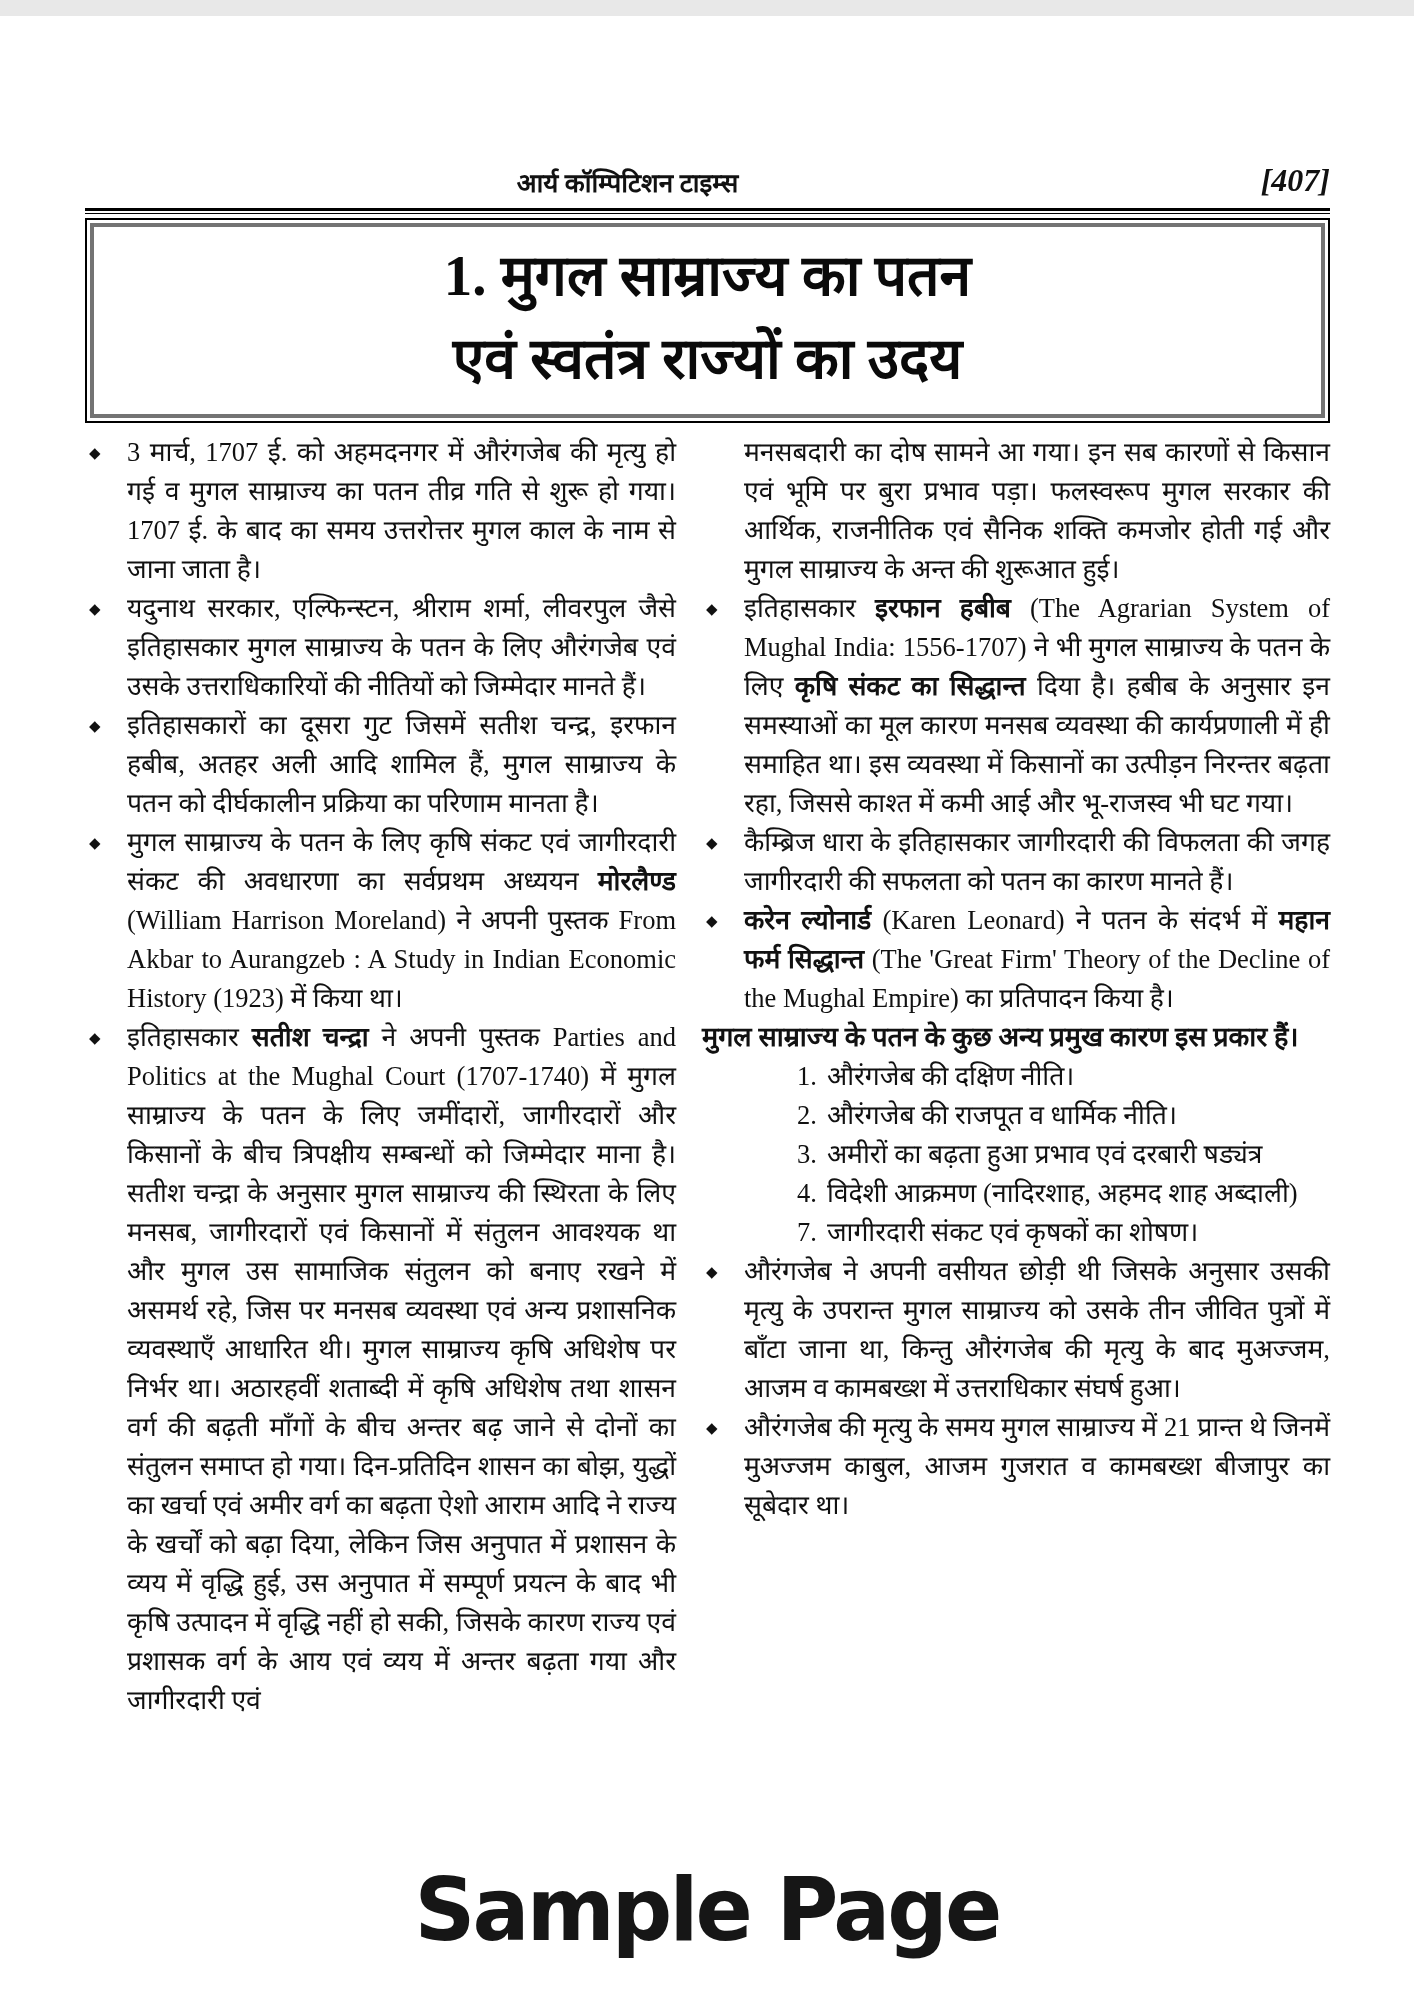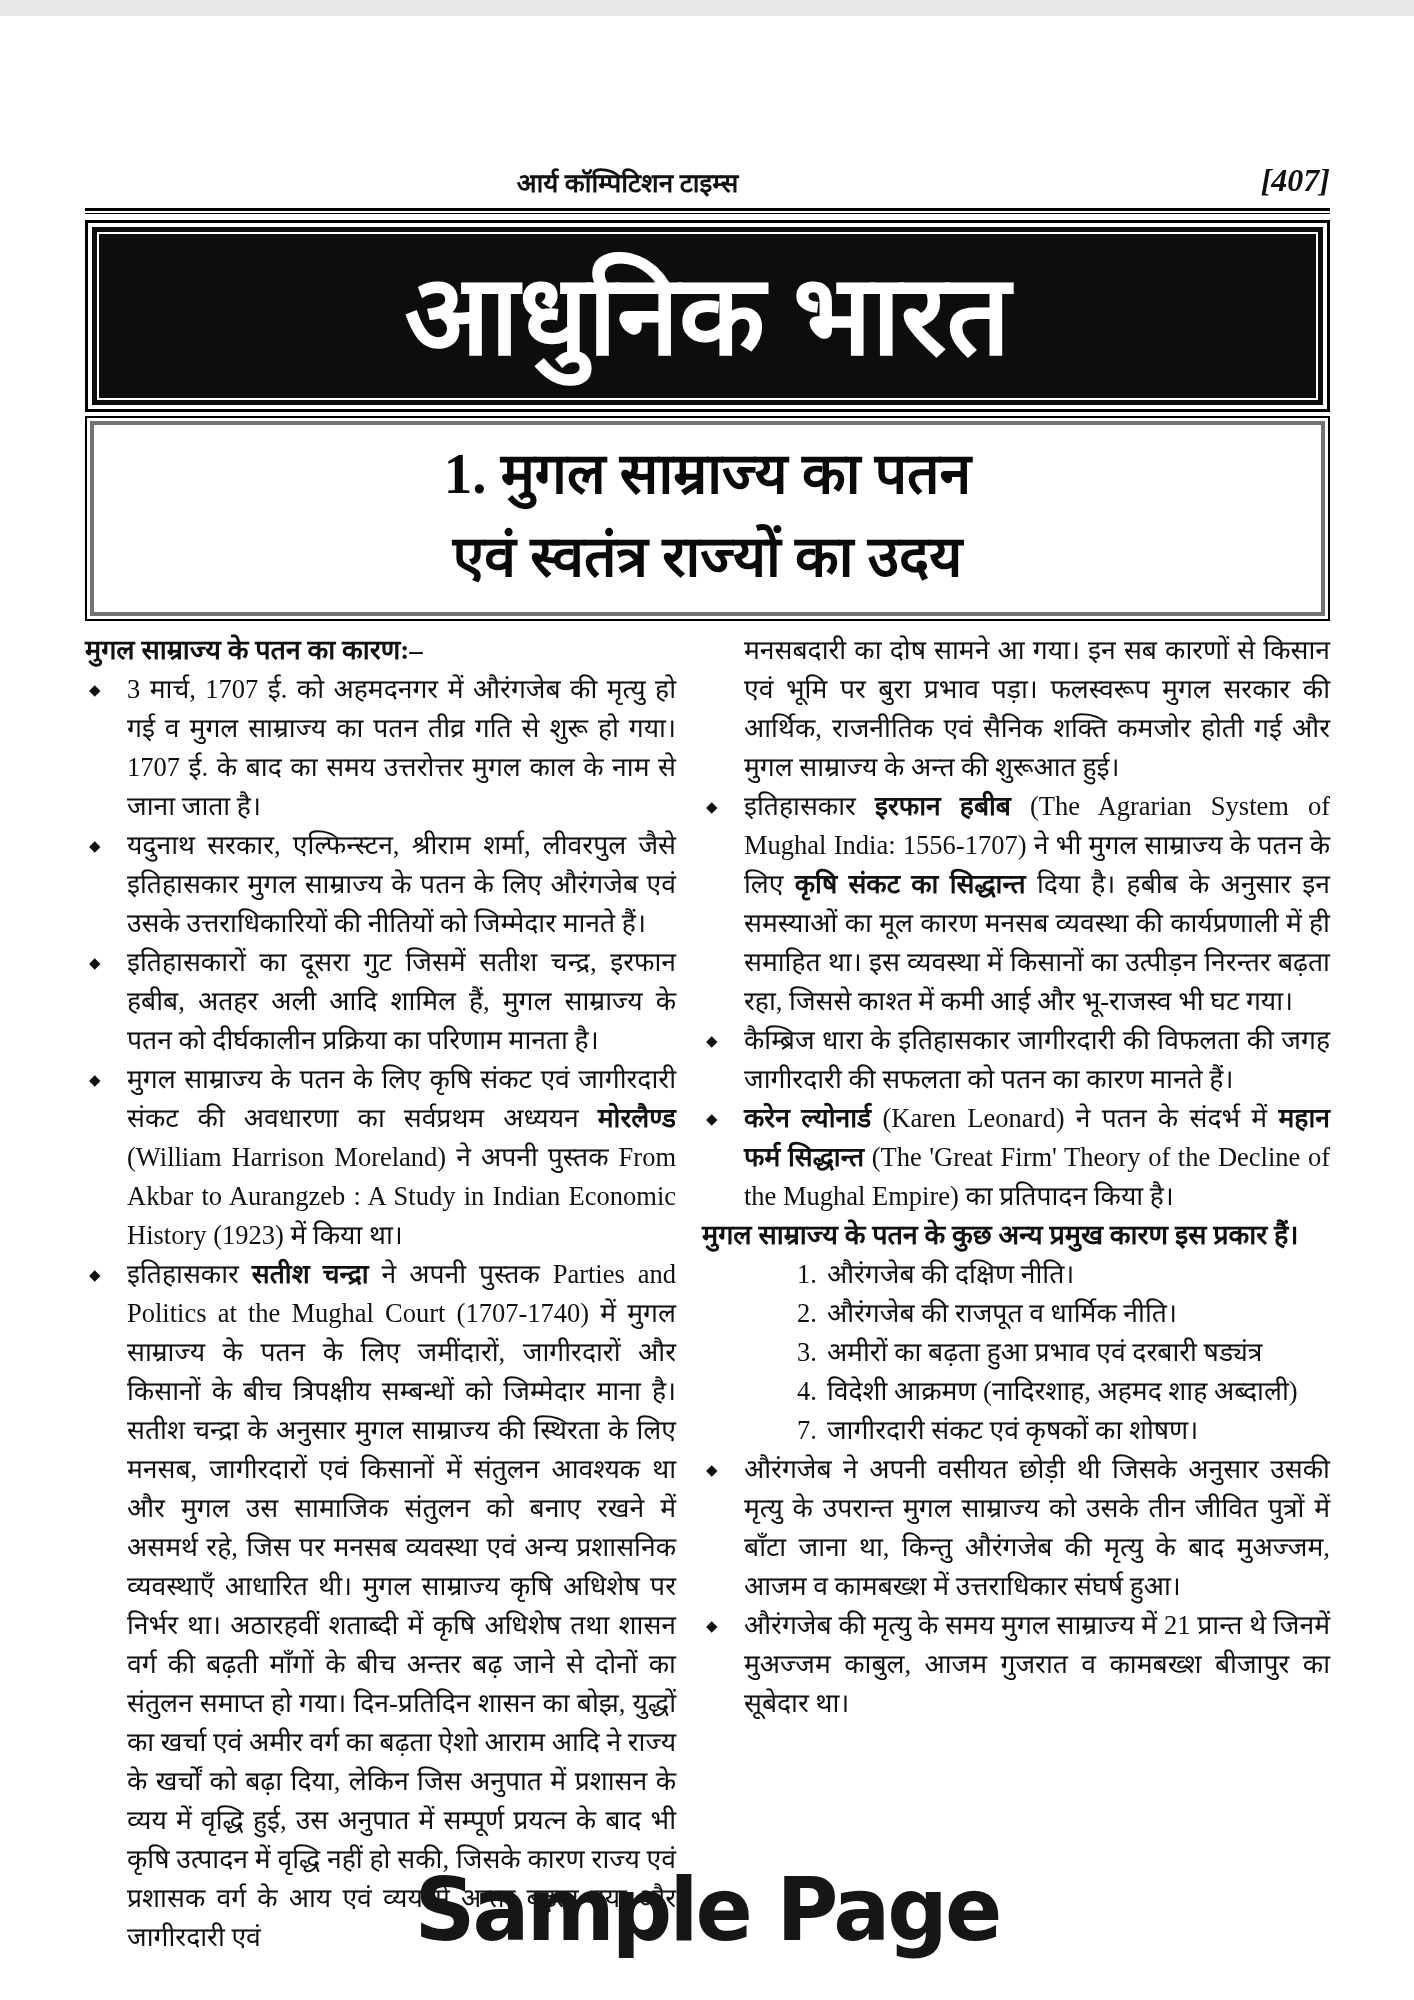--- a/index.html
+++ b/index.html
@@ -85,36 +85,30 @@
 
 <div class="page">
   <div class="inner">
 
     <div class="runhead">
       <span class="center-title">आर्य कॉम्पिटिशन टाइम्स</span>
       <span class="pagenum">[407]</span>
     </div>
     <div class="head-rule"></div>
 
-    <div class="title-box">
-      <div class="title-inner">
-        <h1>आधुनिक भारत</h1>
-      </div>
-    </div>
 
     <div class="chapter-box">
       <div class="chapter-inner">
         <div class="ch-line">1. मुगल साम्राज्य का पतन</div>
         <div class="ch-line">एवं स्वतंत्र राज्यों का उदय</div>
       </div>
     </div>
 
     <div class="content">
       <div class="col-left">
-          <div class="blk heading"><span class="b">मुगल साम्राज्य के पतन का कारण:–</span></div>
           <div class="blk bullet"><span class="marker">◆</span><span>3 मार्च, 1707 ई. को अहमदनगर में औरंगजेब की मृत्यु हो गई व मुगल साम्राज्य का पतन तीव्र गति से शुरू हो गया। 1707 ई. के बाद का समय उत्तरोत्तर मुगल काल के नाम से जाना जाता है।</span></div>
           <div class="blk bullet"><span class="marker">◆</span><span>यदुनाथ सरकार, एल्फिन्स्टन, श्रीराम शर्मा, लीवरपुल जैसे इतिहासकार मुगल साम्राज्य के पतन के लिए औरंगजेब एवं उसके उत्तराधिकारियों की नीतियों को जिम्मेदार मानते हैं।</span></div>
           <div class="blk bullet"><span class="marker">◆</span><span>इतिहासकारों का दूसरा गुट जिसमें सतीश चन्द्र, इरफान हबीब, अतहर अली आदि शामिल हैं, मुगल साम्राज्य के पतन को दीर्घकालीन प्रक्रिया का परिणाम मानता है।</span></div>
           <div class="blk bullet"><span class="marker">◆</span><span>मुगल साम्राज्य के पतन के लिए कृषि संकट एवं जागीरदारी संकट की अवधारणा का सर्वप्रथम अध्ययन </span><span class="b">मोरलैण्ड</span><span> (William Harrison Moreland) ने अपनी पुस्तक From Akbar to Aurangzeb : A Study in Indian Economic History (1923) में किया था।</span></div>
           <div class="blk bullet"><span class="marker">◆</span><span>इतिहासकार </span><span class="b">सतीश चन्द्रा</span><span> ने अपनी पुस्तक Parties and Politics at the Mughal Court (1707-1740) में मुगल साम्राज्य के पतन के लिए जमींदारों, जागीरदारों और किसानों के बीच त्रिपक्षीय सम्बन्धों को जिम्मेदार माना है। सतीश चन्द्रा के अनुसार मुगल साम्राज्य की स्थिरता के लिए मनसब, जागीरदारों एवं किसानों में संतुलन आवश्यक था और मुगल उस सामाजिक संतुलन को बनाए रखने में असमर्थ रहे, जिस पर मनसब व्यवस्था एवं अन्य प्रशासनिक व्यवस्थाएँ आधारित थी। मुगल साम्राज्य कृषि अधिशेष पर निर्भर था। अठारहवीं शताब्दी में कृषि अधिशेष तथा शासन वर्ग की बढ़ती माँगों के बीच अन्तर बढ़ जाने से दोनों का संतुलन समाप्त हो गया। दिन-प्रतिदिन शासन का बोझ, युद्धों का खर्चा एवं अमीर वर्ग का बढ़ता ऐशो आराम आदि ने राज्य के खर्चों को बढ़ा दिया, लेकिन जिस अनुपात में प्रशासन के व्यय में वृद्धि हुई, उस अनुपात में सम्पूर्ण प्रयत्न के बाद भी कृषि उत्पादन में वृद्धि नहीं हो सकी, जिसके कारण राज्य एवं प्रशासक वर्ग के आय एवं व्यय में अन्तर बढ़ता गया और जागीरदारी एवं</span></div>
         </div>
       <div class="col-right">
           <div class="blk plain"><span>मनसबदारी का दोष सामने आ गया। इन सब कारणों से किसान एवं भूमि पर बुरा प्रभाव पड़ा। फलस्वरूप मुगल सरकार की आर्थिक, राजनीतिक एवं सैनिक शक्ति कमजोर होती गई और मुगल साम्राज्य के अन्त की शुरूआत हुई।</span></div>
           <div class="blk bullet"><span class="marker">◆</span><span>इतिहासकार </span><span class="b">इरफान हबीब</span><span> (The Agrarian System of Mughal India: 1556-1707) ने भी मुगल साम्राज्य के पतन के लिए </span><span class="b">कृषि संकट का सिद्धान्त</span><span> दिया है। हबीब के अनुसार इन समस्याओं का मूल कारण मनसब व्यवस्था की कार्यप्रणाली में ही समाहित था। इस व्यवस्था में किसानों का उत्पीड़न निरन्तर बढ़ता रहा, जिससे काश्त में कमी आई और भू-राजस्व भी घट गया।</span></div>
           <div class="blk bullet"><span class="marker">◆</span><span>कैम्ब्रिज धारा के इतिहासकार जागीरदारी की विफलता की जगह जागीरदारी की सफलता को पतन का कारण मानते हैं।</span></div>

